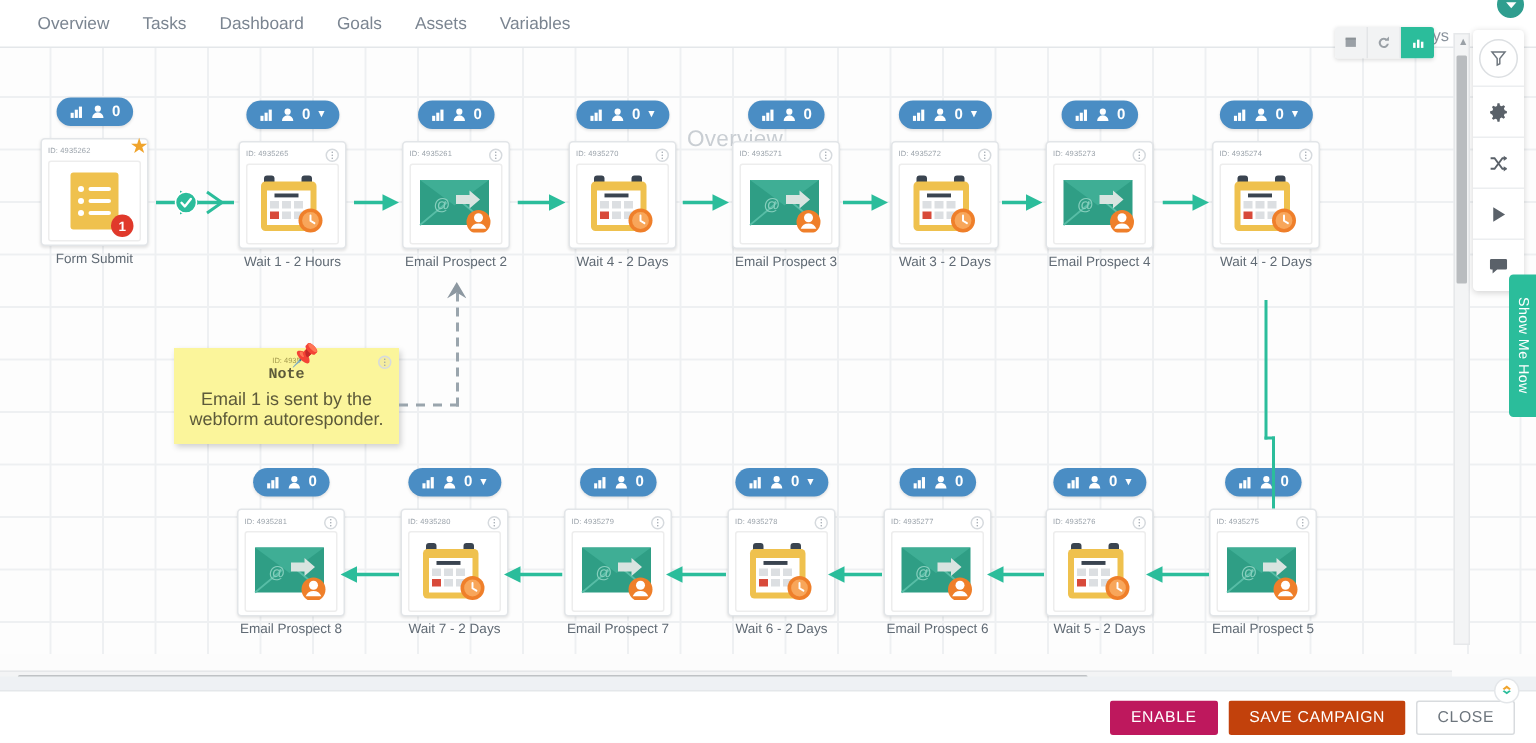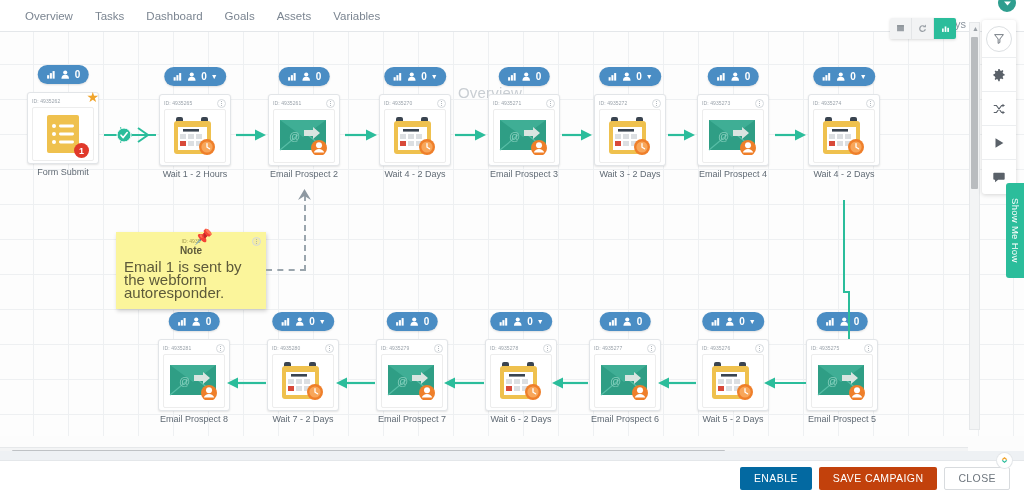--- a/index.html
+++ b/index.html
@@ -101,22 +101,22 @@
   .dash-h { border-top:2px dashed #9aa5ad; }
   .dash-v { border-left:2px dashed #9aa5ad; }
   .dash-arrow { position:absolute; }
 
   
   .note {
     position:absolute; width:150px; background:#fbf59b;
     box-shadow:1px 2px 4px rgba(0,0,0,.18); padding:6px 8px 10px 8px;
   }
   .note-id { font-size:5px; color:#a39a4e; text-align:center; }
-  .note-title { text-align:center; font-weight:bold; font-size:10px; color:#5d5a3a; margin-top:1px; }
-  .note-body { text-align:left; font-size:15px; color:#5d5a3a; line-height:13px; margin-top:4px; }
+  .note-title { text-align:center; font-weight:bold; font-size:10px; color:#5d5a3a; margin-top:1px;font-family:Liberation Mono, monospace; }
+  .note-body { text-align:center; font-size:12px; color:#5d5a3a; line-height:13px; margin-top:4px; }
   .pin { position:absolute; left:78px; top:-4px; font-size:15px; }
   .note .kebab { position:absolute; right:5px; top:5px; background:#f4eda0; }
 
   
   .float-tools {
     position:absolute; right:68px; top:18px; display:flex;
     box-shadow:0 1px 3px rgba(0,0,0,.14); border-radius:2px; overflow:hidden;
   }
   .ft-btn {
     width:22px; height:21px; background:#f2f3f4; display:flex;
@@ -170,21 +170,21 @@
     position:absolute; left:0; bottom:0; width:1024px; height:35px;
     background:#fff; border-top:1px solid #e4e7ea;
     display:flex; align-items:center; justify-content:flex-end;
     padding-right:14px; gap:7px;
   }
   .btn {
     height:23px; padding:0 13px; font-size:10.5px; letter-spacing:.4px;
     border-radius:2px; cursor:pointer; display:flex; align-items:center;
     border:1px solid transparent;
   }
-  .btn-enable { background:#0369a1; color:#fff; }
+  .btn-enable { background:#be185d; color:#fff; }
   .btn-save { background:#c2410c; color:#fff; }
   .btn-close { background:#fff; color:#6d757d; border-color:#d8dbde; }
   .band { position:absolute; left:0; bottom:35px; width:1024px; height:9px; background:#eef1f4; }
   .logo-dot {
     position:absolute; right:12px; bottom:27px; width:15px; height:15px;
     border-radius:50%; background:#fff; box-shadow:0 0 0 1px #e3e6e9;
     display:flex; align-items:center; justify-content:center;
   }
 </style>
 </head>

